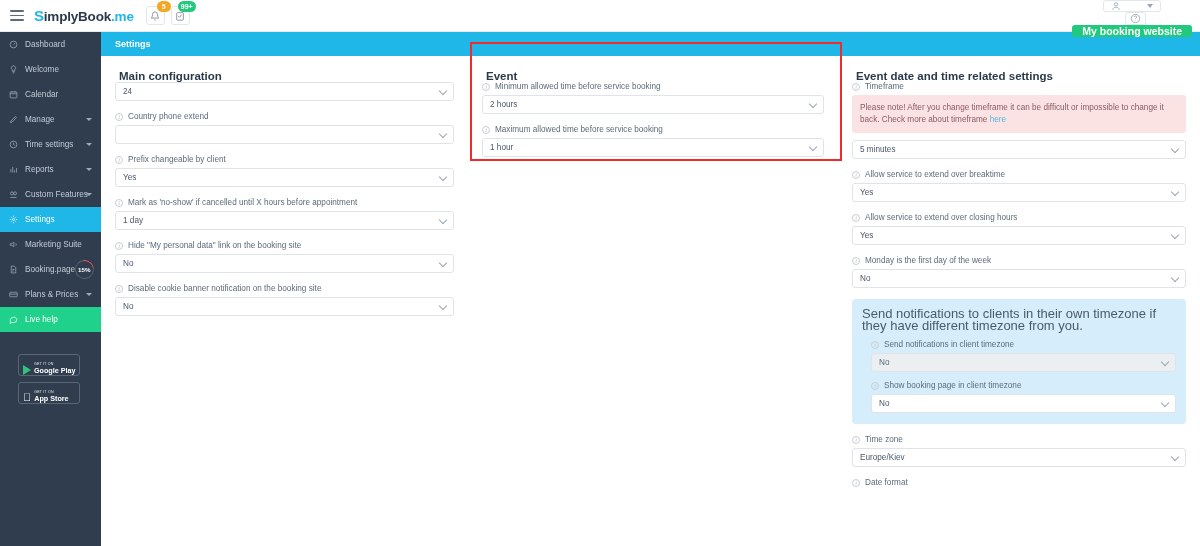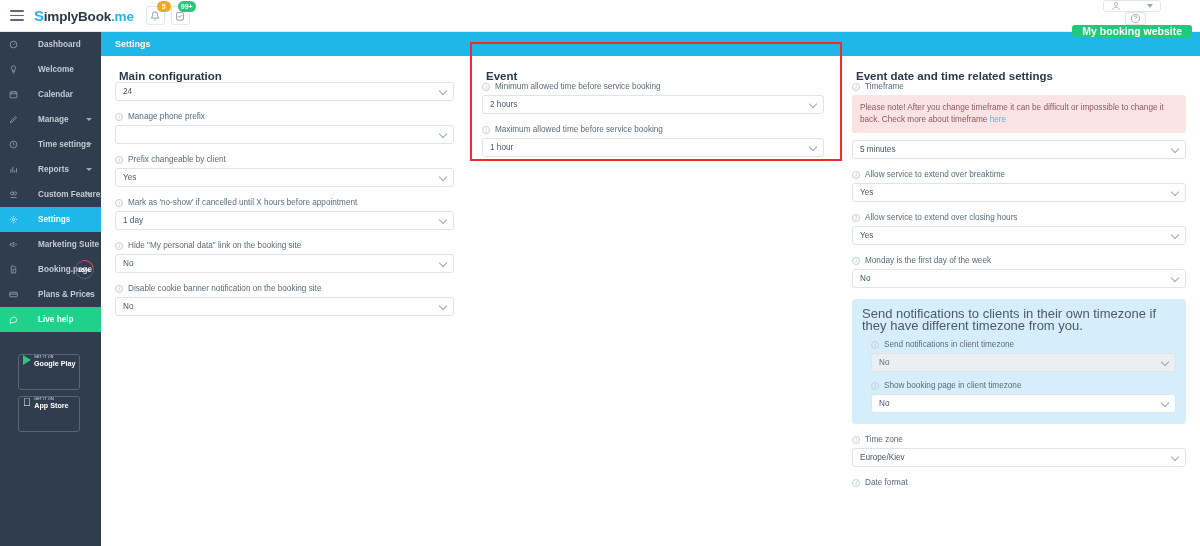--- a/index.html
+++ b/index.html
@@ -48,36 +48,36 @@
     height: 21px; padding: 0 10px; cursor: pointer; white-space: nowrap; }
 
   
   .sidebar { position: absolute; left: 0; top: 32px; width: 101px; height: 514px;
     background: #2f3d4f; overflow: hidden; }
   .nav-item { position: relative; height: 25px; display: flex; align-items: center;
     padding-left: 9px; color: #c3cbd4; font-size: 8.2px; cursor: pointer;
     white-space: nowrap; }
   .nav-item .ic { width: 13px; display: inline-flex; align-items: center;
     justify-content: flex-start; color: #9fa9b5; flex-shrink: 0; }
-  .nav-item .lbl { margin-left: 16px; font-weight: bold; }
+  .nav-item .lbl { margin-left: 3px; }
   .nav-item.active { background: #1fb6e8; color: #ffffff; }
   .nav-item.active .ic { color: #ffffff; }
   .nav-item.livehelp { background: #1fd18a; color: #ffffff; }
   .nav-item.livehelp .ic { color: #ffffff; }
   .chev { position: absolute; right: 9px; width: 0; height: 0;
     border-left: 3px solid transparent; border-right: 3px solid transparent;
     border-top: 3.5px solid #9fa9b5; }
   .ring { position: absolute; right: 7px; top: 3px; width: 19px; height: 19px;
     border-radius: 50%; border: 1.6px solid #55616f; border-top-color: #ef5350;
     transform: rotate(35deg); display: flex; align-items: center; justify-content: center; }
   .ring span { transform: rotate(-35deg); font-size: 6.2px; color: #ffffff; font-weight: bold; }
 
   .store-badges { margin-top: 22px; padding-left: 18px; }
-  .store-badge { width: 62px; height: 36px; border: 1px solid #5a6676; border-radius: 3px;
-    display: flex; align-items: flex-start; padding-left: 4px; margin-bottom: 6px;
+  .store-badge { width: 62px; height: 22px; border: 1px solid #5a6676; border-radius: 3px;
+    display: flex; align-items: flex-end; padding-left: 4px; margin-bottom: 6px;
     background: #2f3d4f; cursor: pointer; }
   .store-badge .glyph { color: #ffffff; font-size: 11px; line-height: 1; margin-right: 3px; }
   .store-badge .play { width: 0; height: 0; border-top: 5px solid transparent;
     border-bottom: 5px solid transparent; border-left: 8px solid #31c27c; margin-right: 3px; }
   .store-badge .txt { display: flex; flex-direction: column; justify-content: center; }
   .store-badge .t1 { font-size: 3.6px; color: #e4e8ec; letter-spacing: 0.2px; }
   .store-badge .t2 { font-size: 7.2px; color: #ffffff; font-weight: bold; line-height: 9px; }
 
   
   .main { position: absolute; left: 101px; top: 32px; width: 1099px; height: 514px;
@@ -334,21 +334,21 @@
         <div class="field">
           <div class="sel">
             <span>24</span>
             <span class="chv"></span>
           </div>
         </div>
 
         <div class="field">
           <div class="flabel">
             <span class="info-i">i</span>
-            <span>Manage phone prefix</span>
+            <span>Country phone extend</span>
           </div>
           <div class="sel">
             <span></span>
             <span class="chv"></span>
           </div>
         </div>
 
         <div class="field">
           <div class="flabel">
             <span class="info-i">i</span>

